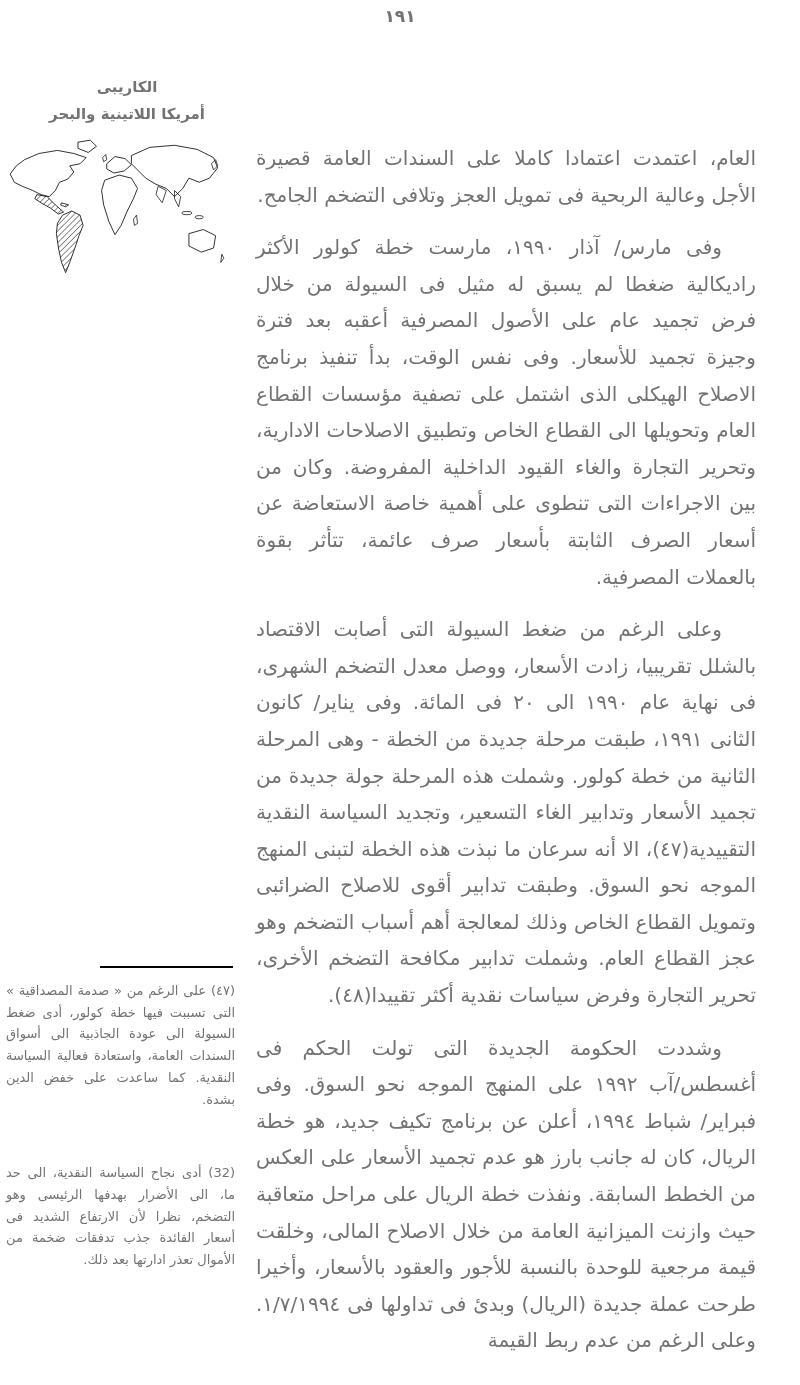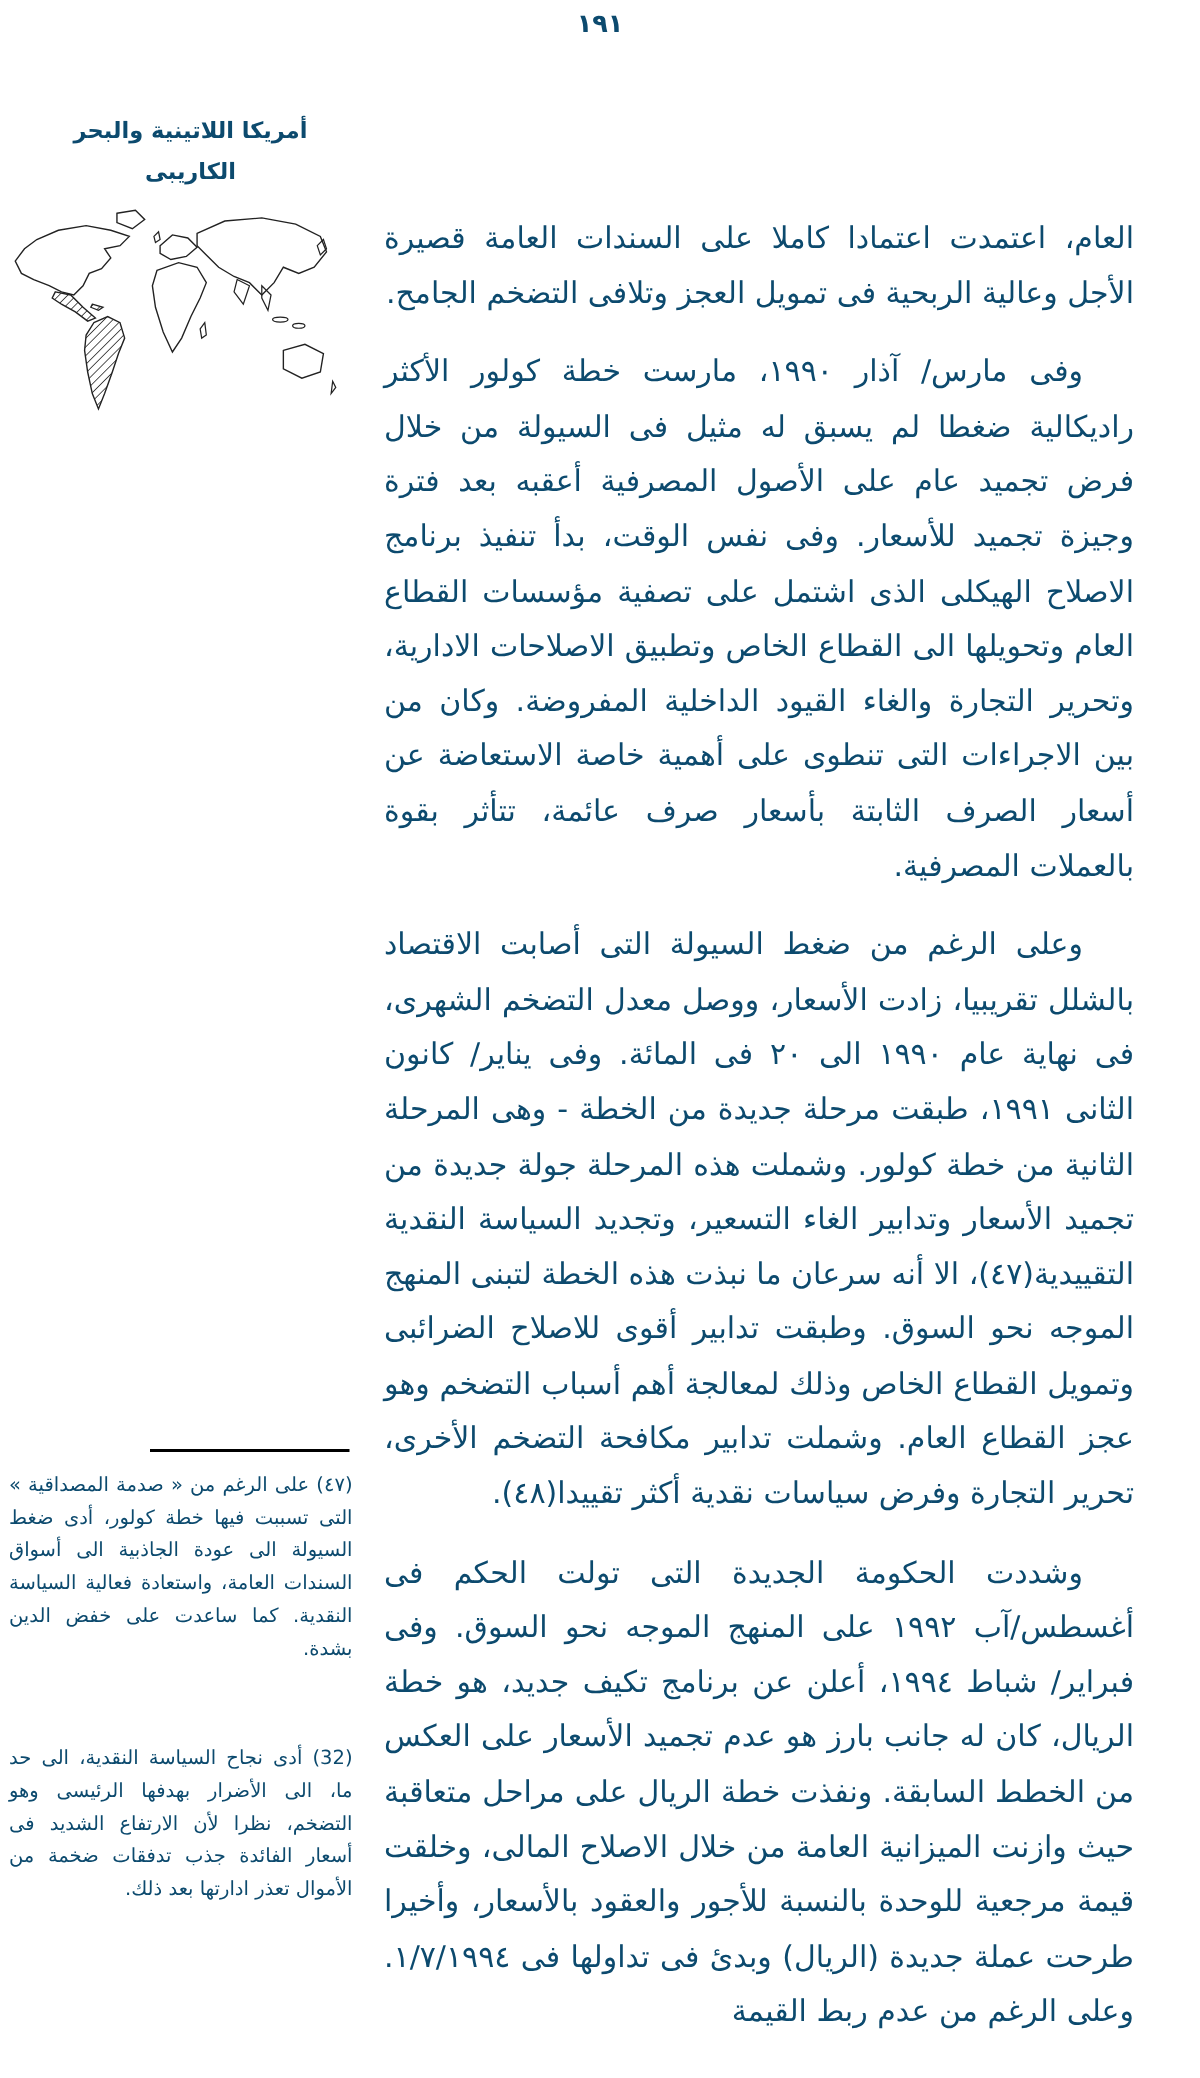--- a/index.html
+++ b/index.html
@@ -2,21 +2,21 @@
 <html lang="ar"><head>
 <meta charset="utf-8">
 <style>
   html,body { margin:0; padding:0; background:#e8e8e8; }
   .page {
     position:relative;
     width:800px; height:1385px;
     margin:0 auto;
     background:#ffffff;
     font-family:"DejaVu Sans", sans-serif;
-    color:#0c4a6e;
+    color:#737373;
     overflow:hidden;
   }
   .page-number {
     position:absolute; top:6px; left:0; right:0;
     text-align:center;
     font-size:17px; font-weight:bold;
     letter-spacing:1px;
   }
   .region-heading {
     position:absolute; top:74px; left:22px; width:210px;
@@ -49,22 +49,22 @@
   .footnotes p + p { margin-top:52px; }
 </style>
 </head>
 <body>
 
 <div class="page">
 
   <div class="page-number">١٩١</div>
 
   <div class="region-heading">
+    <span>الكاريبى</span>
     <span>أمريكا اللاتينية والبحر</span>
-    <span>الكاريبى</span>
   </div>
 
   <div class="map-wrap">
     <svg viewBox="0 0 220 150" aria-hidden="true">
       <defs>
         <pattern id="hatch" width="4" height="4" patternUnits="userSpaceOnUse" patternTransform="rotate(45)">
           <line x1="0" y1="0" x2="0" y2="4" stroke="#222" stroke-width="1"></line>
         </pattern>
       </defs>
 

